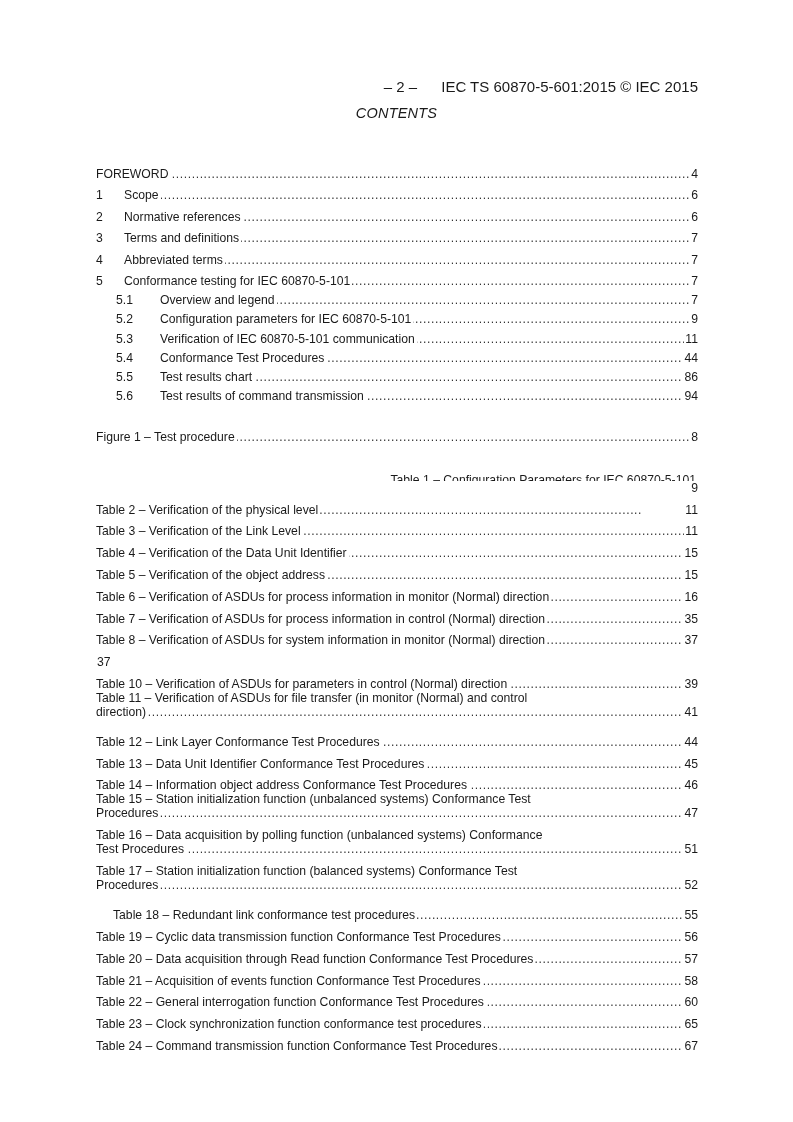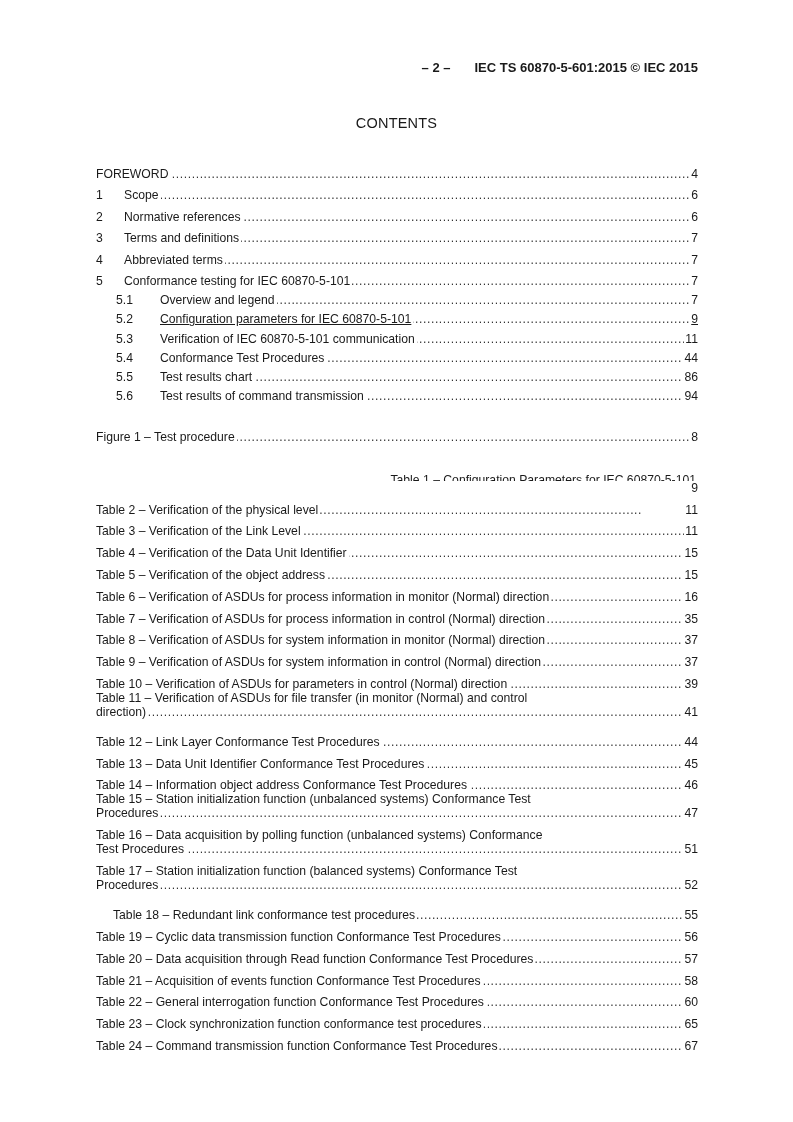--- a/index.html
+++ b/index.html
@@ -11,35 +11,35 @@
       width: 793px;
       height: 1122px;
       position: relative;
       font-family: "Liberation Sans", sans-serif;
       color: #1a1a1a;
       font-size: 12.2px;
       overflow: hidden;
     }
     .header {
       position: absolute;
-      top: 60px;
+      top: 78px;
       right: 95px;
-      font-size: 13px;
+      font-size: 15px;
       white-space: pre;
-      font-weight: bold;
     }
     .header .pagenum { margin-right: 24px; }
     .title {
       position: absolute;
-      top: 115px;
+      top: 105px;
       left: 0;
       width: 793px;
       text-align: center;
       font-size: 14.5px;
       letter-spacing: 0.2px;
+      font-style: italic;
     }
     .toc {
       position: absolute;
       left: 96px;
       width: 602px;
     }
     .entry {
       display: flex;
       align-items: flex-end;
       line-height: 14px;
@@ -117,21 +117,21 @@
   </div>
   <div class="entry" style="height:21.5px;">
     <span class="lead"><span class="txt"><span class="num1">5</span><span>Conformance testing for IEC 60870-5-101</span></span></span>
     <span class="pg">7</span>
   </div>
 
   <div class="entry sub-indent" style="height:19.2px;">
     <span class="lead"><span class="txt"><span class="num2">5.1</span><span>Overview and legend</span></span></span>
     <span class="pg">7</span>
   </div>
-  <div class="entry sub-indent" style="height:19.2px;text-decoration:underline;">
+  <div class="entry sub-indent" style="height:19.2px;">
     <span class="lead"><span class="txt"><span class="num2">5.2</span><span>Configuration parameters for IEC 60870-5-101</span></span></span>
     <span class="pg">9</span>
   </div>
   <div class="entry sub-indent" style="height:19.2px;">
     <span class="lead"><span class="txt"><span class="num2">5.3</span><span>Verification of IEC 60870-5-101 communication</span></span></span>
     <span class="pg">11</span>
   </div>
   <div class="entry sub-indent" style="height:19.2px;">
     <span class="lead"><span class="txt"><span class="num2">5.4</span><span>Conformance Test Procedures</span></span></span>
     <span class="pg">44</span>
@@ -180,21 +180,20 @@
     </div>
   <div class="entry" style="height:21.8px;">
       <span class="lead"><span class="txt">Table 7 – Verification of ASDUs for process information in control (Normal) direction</span></span>
       <span class="pg">35</span>
     </div>
   <div class="entry" style="height:21.8px;">
       <span class="lead"><span class="txt">Table 8 – Verification of ASDUs for system information in monitor (Normal) direction</span></span>
       <span class="pg">37</span>
     </div>
   <div class="entry" style="height:21.8px;">
-      <span class="lead"><span class="txt">Table 9 – Verification of ASDUs for system information in control (Normal) direction</span></span>
       <span class="pg">37</span>
     </div>
   <div class="entry" style="height:21.8px;">
       <span class="lead"><span class="txt">Table 10 – Verification of ASDUs for parameters in control (Normal) direction</span></span>
       <span class="pg">39</span>
     </div>
   <div class="two-line" style="height:36px;">
     <div class="first">Table 11 – Verification of ASDUs for file transfer (in monitor (Normal) and control</div>
     <div class="entry">
         <span class="lead"><span class="txt">direction)</span></span>

